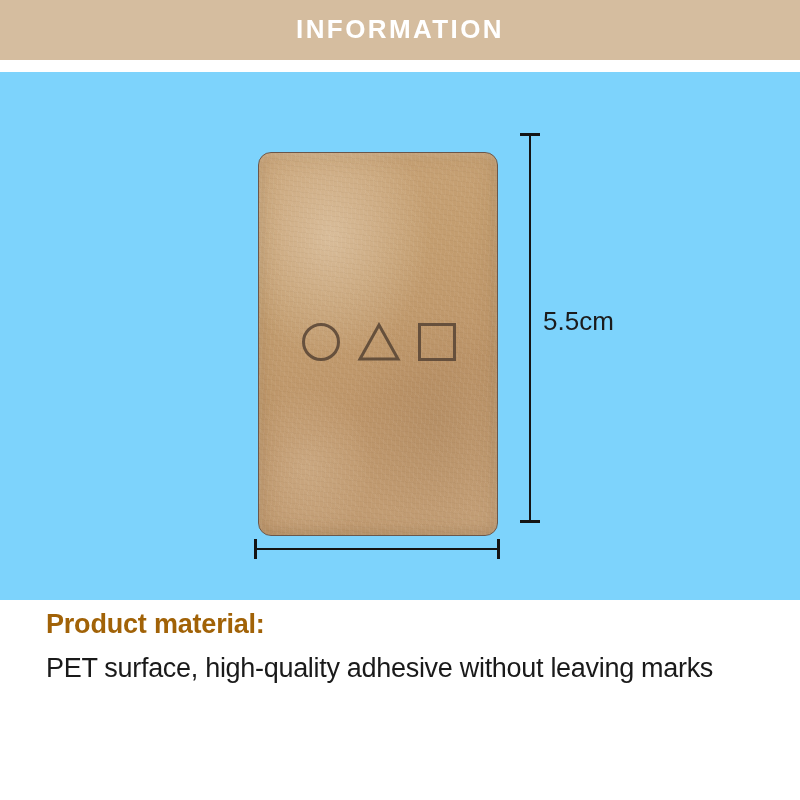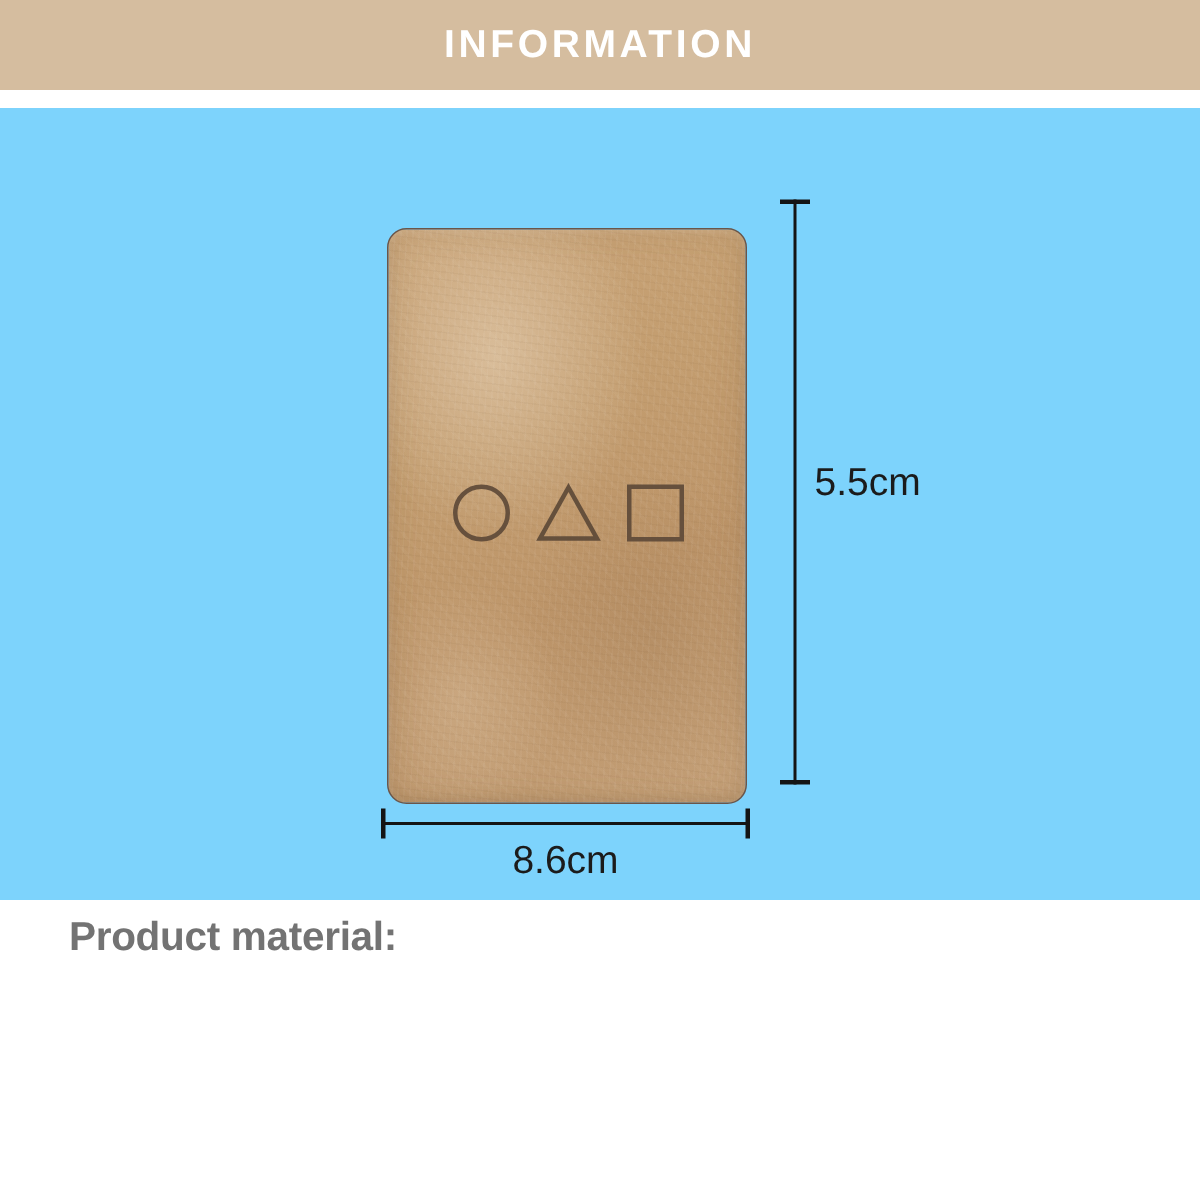--- a/index.html
+++ b/index.html
@@ -185,21 +185,21 @@
   
   .description {
     position: absolute;
     left: 46px;
     top: 608px;
     width: 710px;
   }
   .desc-heading {
     font-size: 27px;
     font-weight: bold;
-    color: #737373;
+    color: #a16207;
     font-family: "Liberation Sans", "DejaVu Sans", sans-serif;
     line-height: 1.25;
     margin: 0 0 6px 0;
     letter-spacing: -0.2px;
   }
   .desc-body {
     font-size: 27px;
     color: #1a1a1a;
     font-family: "Liberation Sans", "DejaVu Sans", sans-serif;
     line-height: 1.52;
@@ -232,18 +232,18 @@
   <div class="dim-vertical">
     <span class="cap top"></span>
     <span class="cap bottom"></span>
   </div>
   <div class="dim-v-label">5.5cm</div>
 
   <div class="dim-horizontal">
     <span class="cap left"></span>
     <span class="cap right"></span>
   </div>
-  <div class="dim-h-label">8.6cm</div>
 </div>
 
 <div class="description">
   <p class="desc-heading">Product material:</p>
+  <p class="desc-body">PET surface, high-quality adhesive without leaving marks</p>
 </div>
 
 </body></html>

